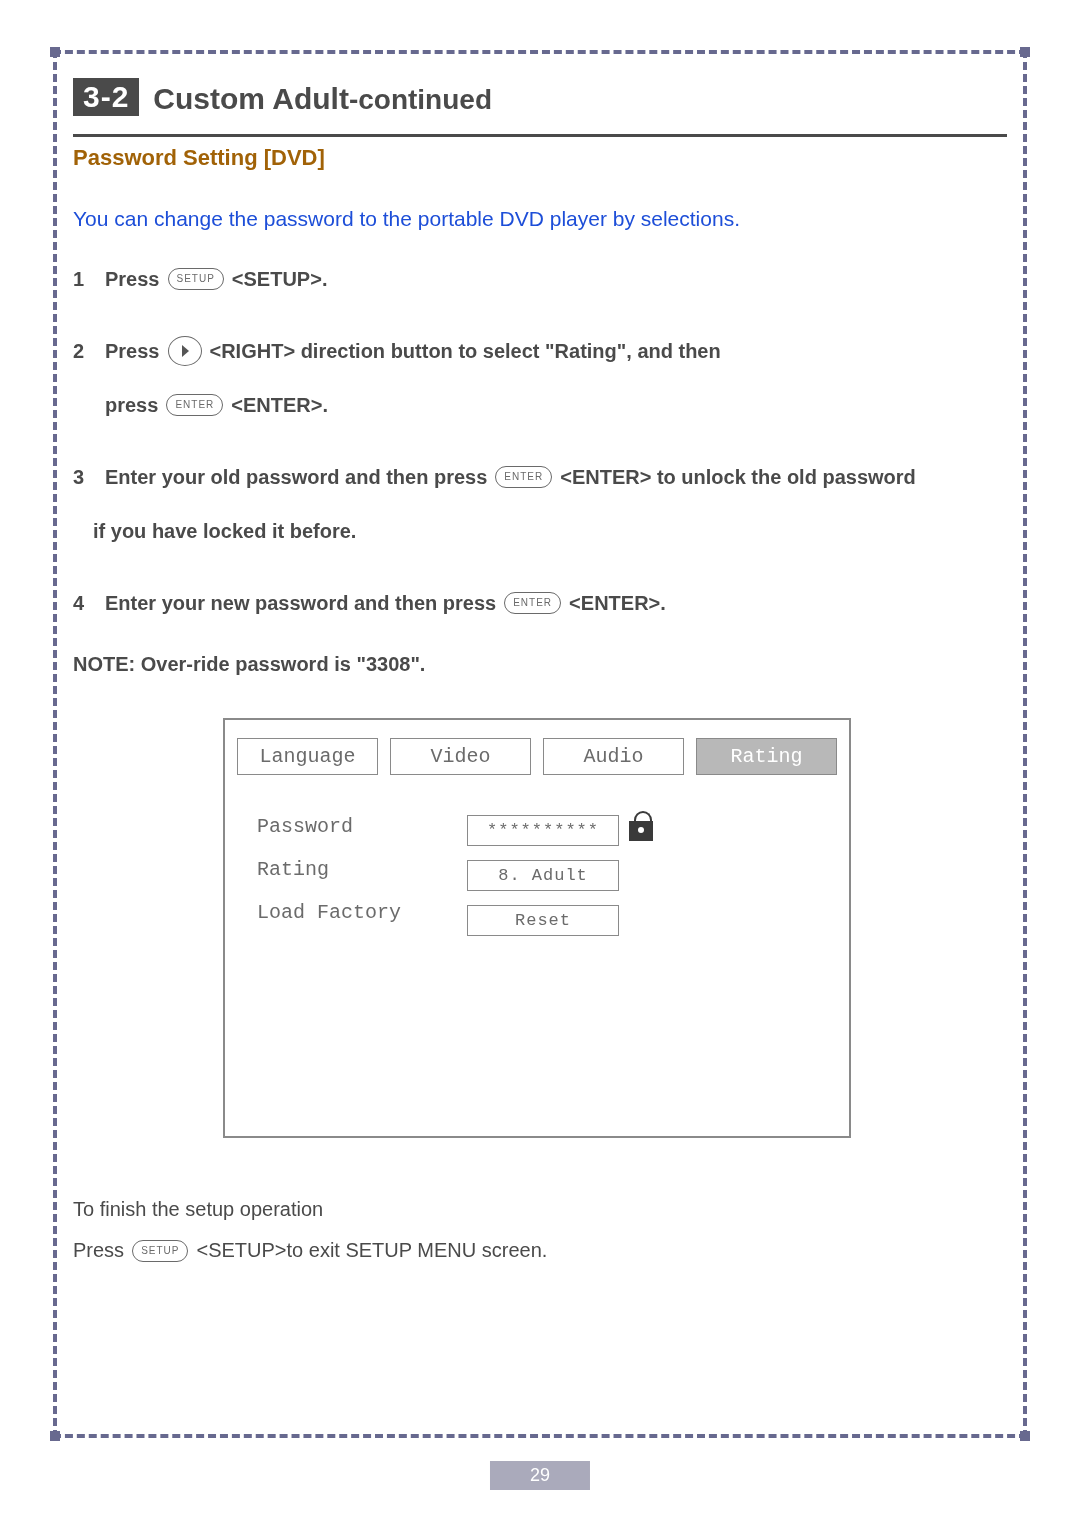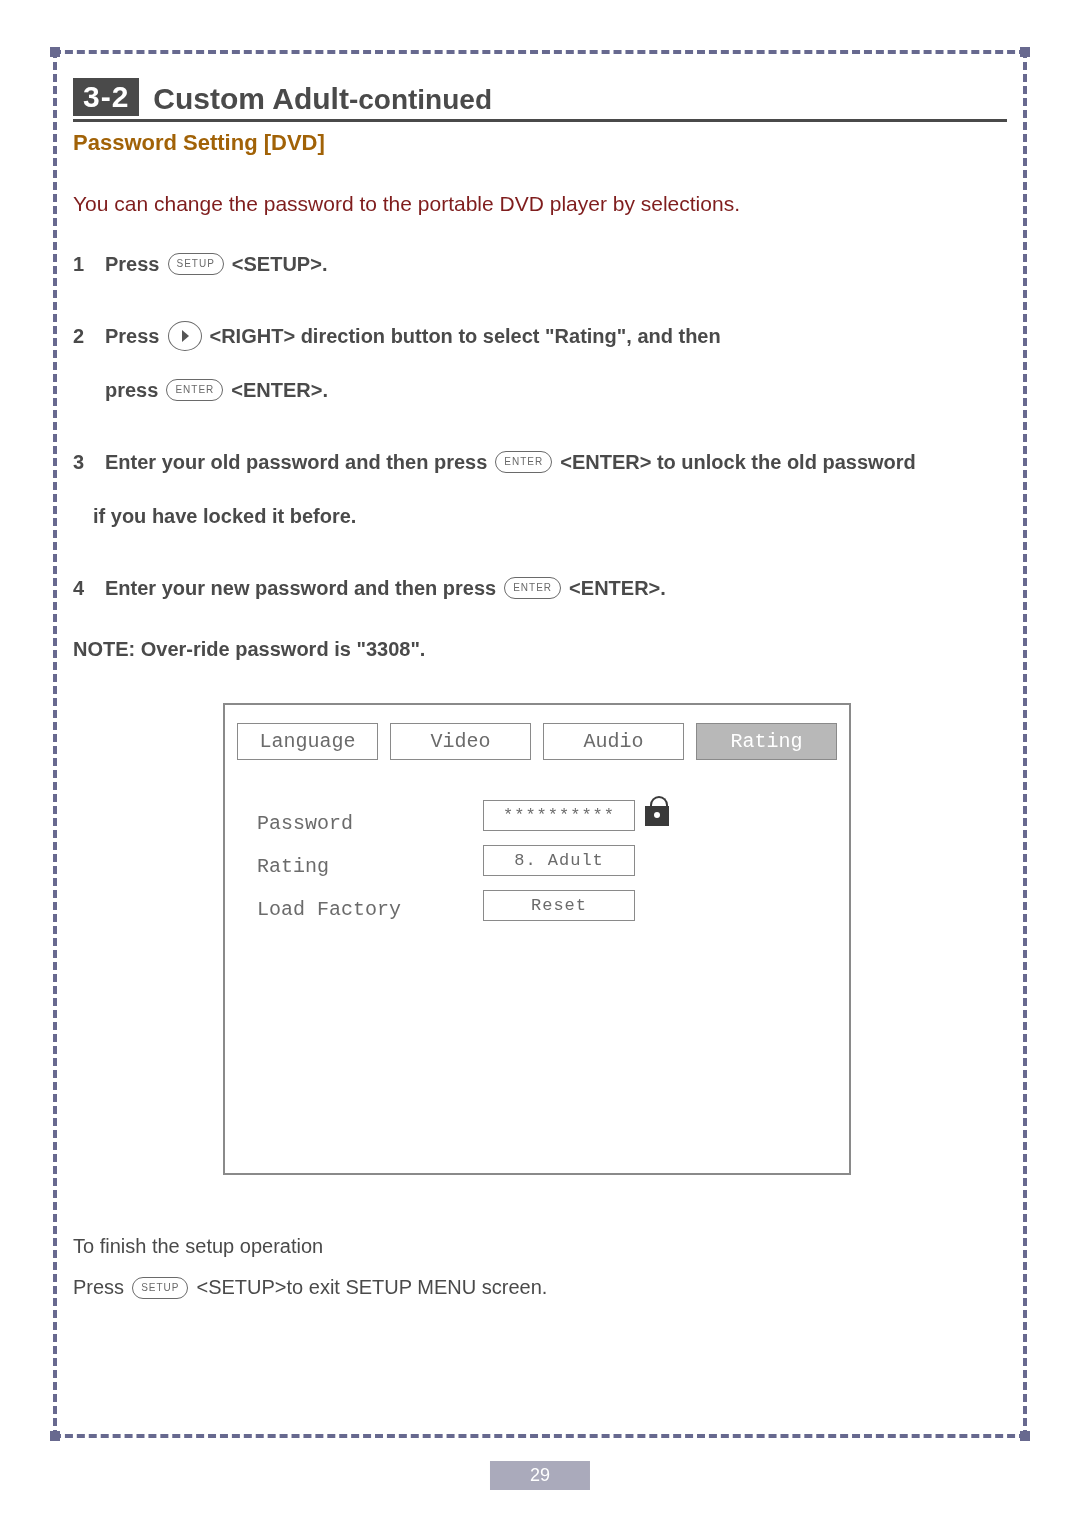--- a/index.html
+++ b/index.html
@@ -37,67 +37,67 @@
   .c-tr{top:-3px;right:-3px}
   .c-bl{bottom:-3px;left:-3px}
   .c-br{bottom:-3px;right:-3px}
   .content{
     position:relative;
     padding:28px 18px 0 18px;
   }
   .heading-row{
     display:flex;align-items:flex-end;
     border-bottom:3px solid #4a4a4a;
-    padding-bottom:3px;
+    padding-bottom:18px;
   }
   .sec-num{
     background:#4a4a4a;color:#fff;
     font-weight:700;font-size:30px;
     padding:2px 10px;
     margin-right:14px;
     letter-spacing:1px;
   }
   .sec-title{font-weight:700;font-size:30px;color:#4a4a4a}
   .sec-title .cont{font-size:28px;font-weight:700}
   .subheading{font-weight:700;font-size:22px;margin-top:8px;color:#a16207}
-  .intro{font-size:21px;margin-top:36px;color:#7f1d1d}
+  .intro{font-size:21px;margin-top:36px;color:#1d4ed8}
   .steps{margin-top:32px}
   .step{display:flex;align-items:center;font-size:20px;color:#4a4a4a;margin-bottom:40px;line-height:1.6;flex-wrap:wrap}
   .step .num{font-weight:700;margin-right:14px;min-width:18px}
   .step .b{font-weight:700}
   .btn{
     display:inline-flex;align-items:center;justify-content:center;
     border:1.5px solid #6a6a6a;border-radius:14px;
     font-size:10px;letter-spacing:1px;color:#6a6a6a;
     padding:3px 8px;margin:0 8px;min-width:34px;height:22px;
     box-sizing:border-box;
   }
   .btn.round{border-radius:50%;width:30px;height:30px;padding:0}
   .btn.round svg{width:10px;height:14px}
   .note{font-weight:700;font-size:20px;color:#4a4a4a;margin-top:-6px}
   
   .menu{
     margin:42px 0 0 150px;
-    width:628px;height:472px;
+    width:628px;height:420px;
     border:2px solid #8a8a8a;
     font-family:"Courier New",monospace;
     color:#6b6b6b;
     padding:18px 12px 10px 12px;
     box-sizing:border-box;
   }
   .tabs{display:flex;gap:12px;margin-bottom:40px}
   .tab{
     border:1.5px solid #8a8a8a;
     padding:6px 0;
     text-align:center;
     font-size:20px;
     flex:1;
   }
   .tab.active{background:#b8b8b8;color:#fff}
-  .menu-body{display:flex;gap:16px;align-items:flex-end;padding-left:20px}
+  .menu-body{display:flex;gap:0;align-items:flex-start;padding-left:20px}
   .menu-col-left{display:flex;flex-direction:column;gap:20px;font-size:20px;min-width:210px}
   .menu-col-mid{display:flex;flex-direction:column;gap:14px}
   .val-box{
     border:1.5px solid #8a8a8a;
     font-size:17px;text-align:center;
     padding:5px 0;width:150px;
     letter-spacing:1px;
   }
   .lock-icon{
     display:inline-block;width:24px;height:20px;background:#3a3a3a;

